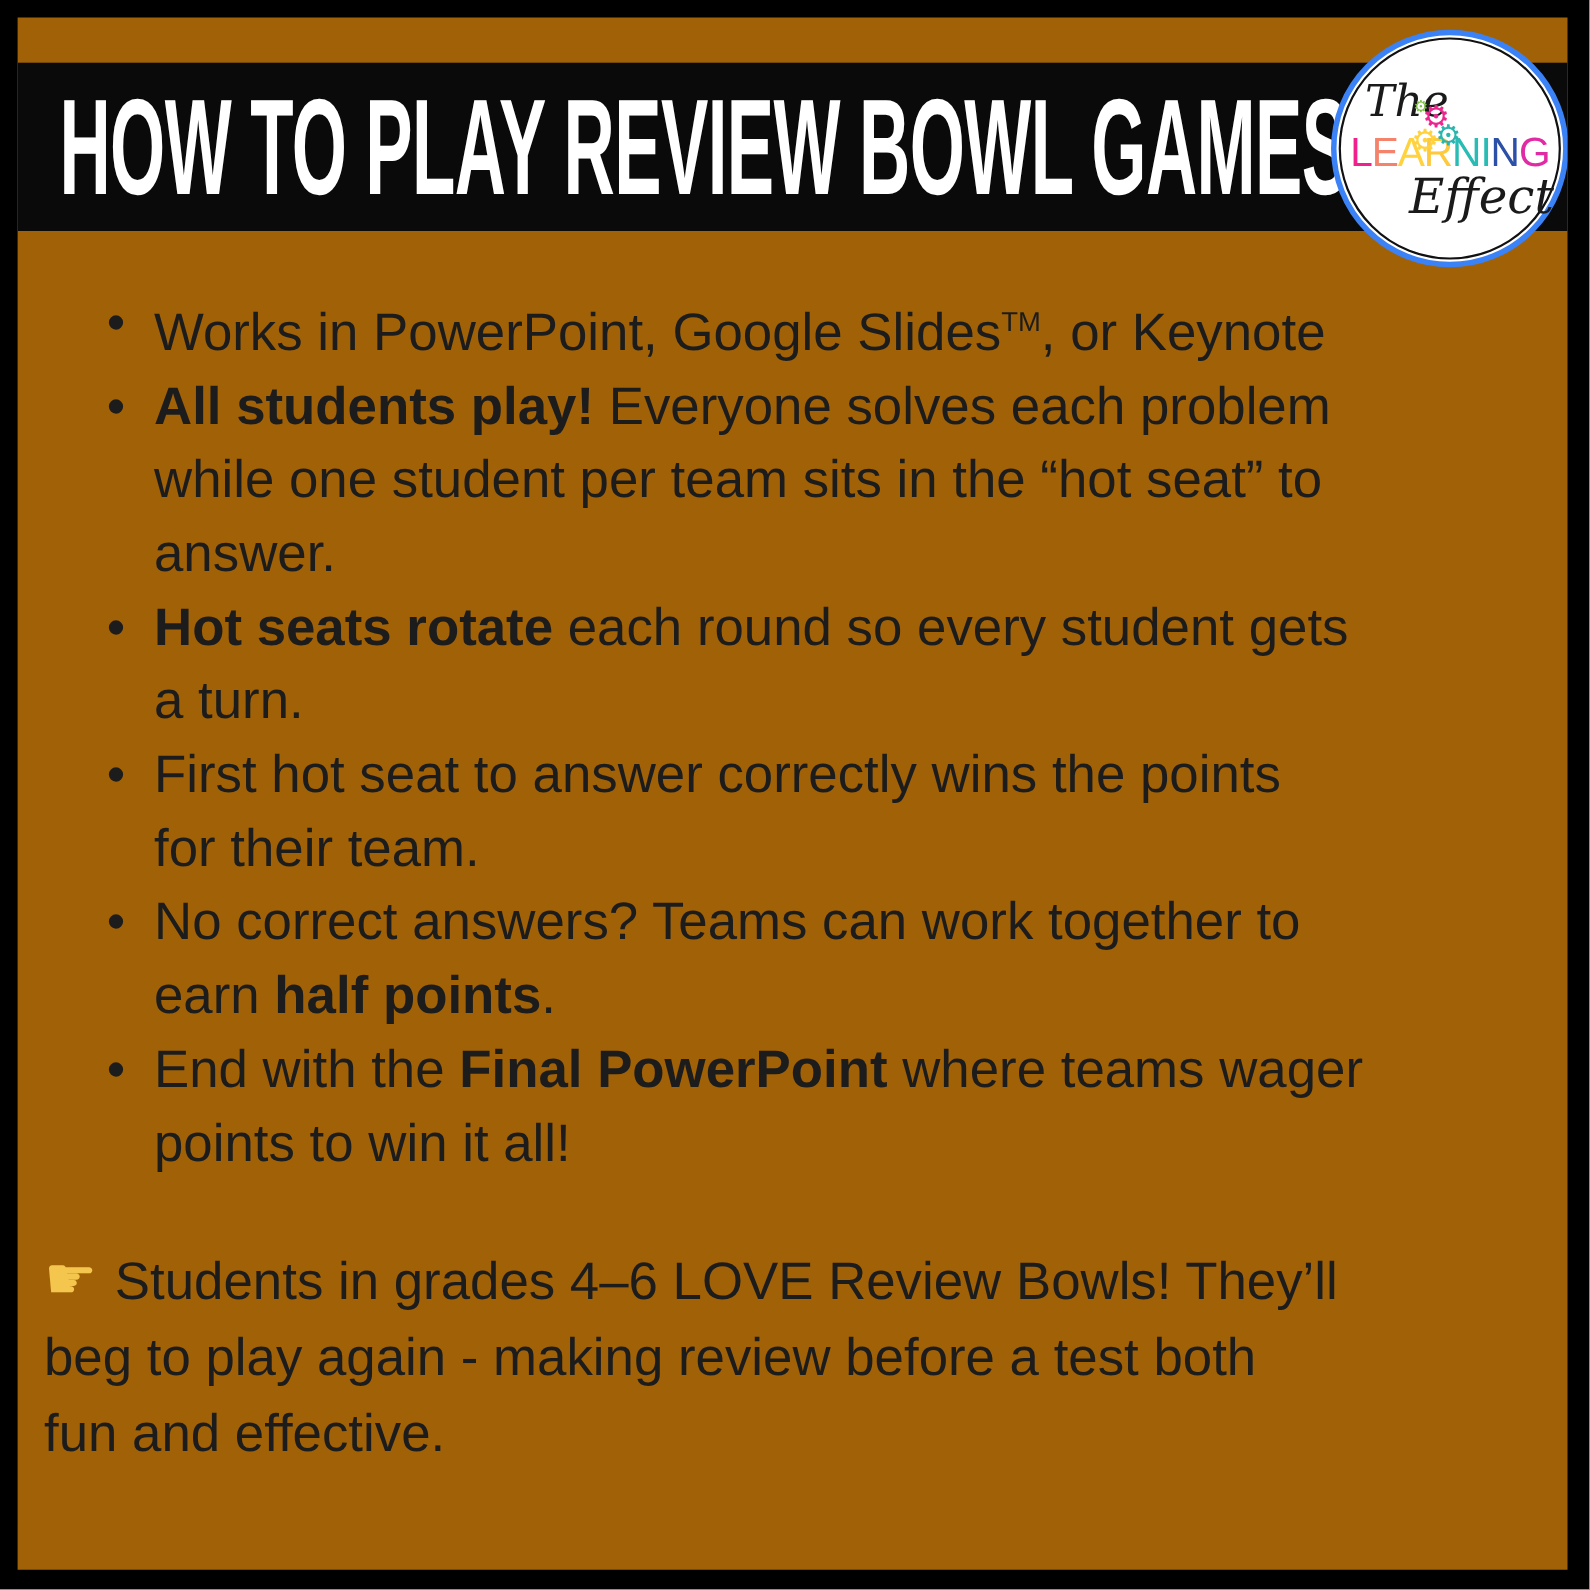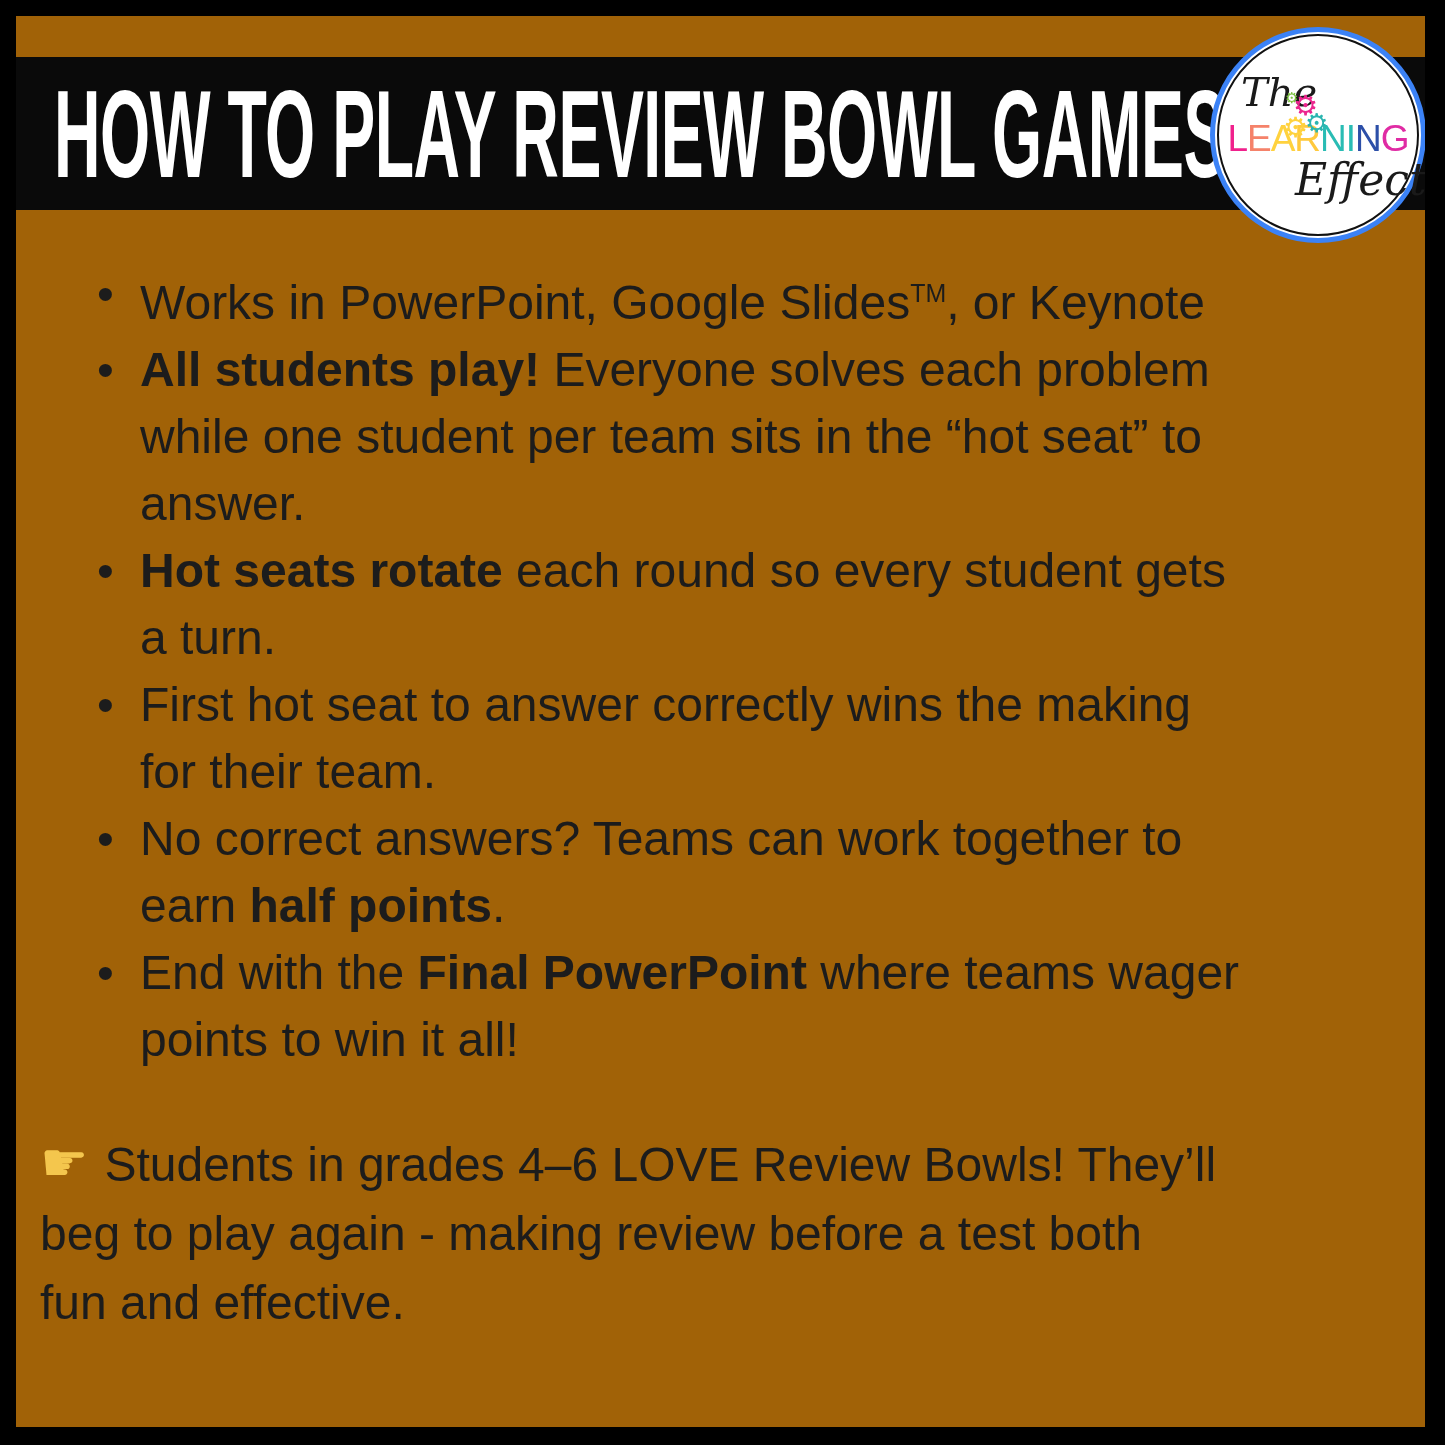--- a/index.html
+++ b/index.html
@@ -58,21 +58,21 @@
   .logo-word {
     position: absolute; left: 0; right: 0; top: 88px;
     text-align: center;
     font-weight: 400; font-size: 37px; line-height: 1;
     letter-spacing: -1px;
     z-index: 2;
   }
   .logo-effect {
     position: absolute; left: 66px; top: 126px;
     font-family: "DejaVu Serif", serif; font-style: italic;
-    font-size: 44px; color: #1a1a1a; line-height: 1; margin-left: 14px;
+    font-size: 44px; color: #1a1a1a; line-height: 1;
   }
   .logo-gears { position: absolute; inset: 0; z-index: 3; pointer-events: none; }
   .gear { position: absolute; line-height: 1; }
   .gear-1 { left: 70px; top: 58px; font-size: 15px; }  
   .gear-2 { left: 78px; top: 60px; font-size: 28px; }  
   .gear-3 { left: 90px; top: 78px; font-size: 26px; }  
   .gear-4 { left: 68px; top: 82px; font-size: 28px; }  
 
   
   .content { position: absolute; left: 0; right: 0; top: 194px; }
@@ -133,21 +133,21 @@
     </div>
 
     <div class="content">
       <ul class="bullets">
           <li><span class="marker">•</span><span>Works in PowerPoint, Google Slides</span><span class="sup">TM</span><span>, or Keynote</span></li>
           <li><span class="marker">•</span><span class="bold">All students play!</span><span> Everyone solves each problem
 while one student per team sits in the “hot seat” to
 answer.</span></li>
           <li><span class="marker">•</span><span class="bold">Hot seats rotate</span><span> each round so every student gets
 a turn.</span></li>
-          <li><span class="marker">•</span><span>First hot seat to answer correctly wins the making
+          <li><span class="marker">•</span><span>First hot seat to answer correctly wins the points
 for their team.</span></li>
           <li><span class="marker">•</span><span>No correct answers? Teams can work together to
 earn </span><span class="bold">half points</span><span>.</span></li>
           <li><span class="marker">•</span><span>End with the </span><span class="bold">Final PowerPoint</span><span> where teams wager
 points to win it all!</span></li>
         </ul>
     </div>
 
     <div class="footer"><span class="pointer" style="color: rgb(244, 198, 77);">☛</span><span>Students in grades 4–6 LOVE Review Bowls! They’ll
 beg to play again - making review before a test both

